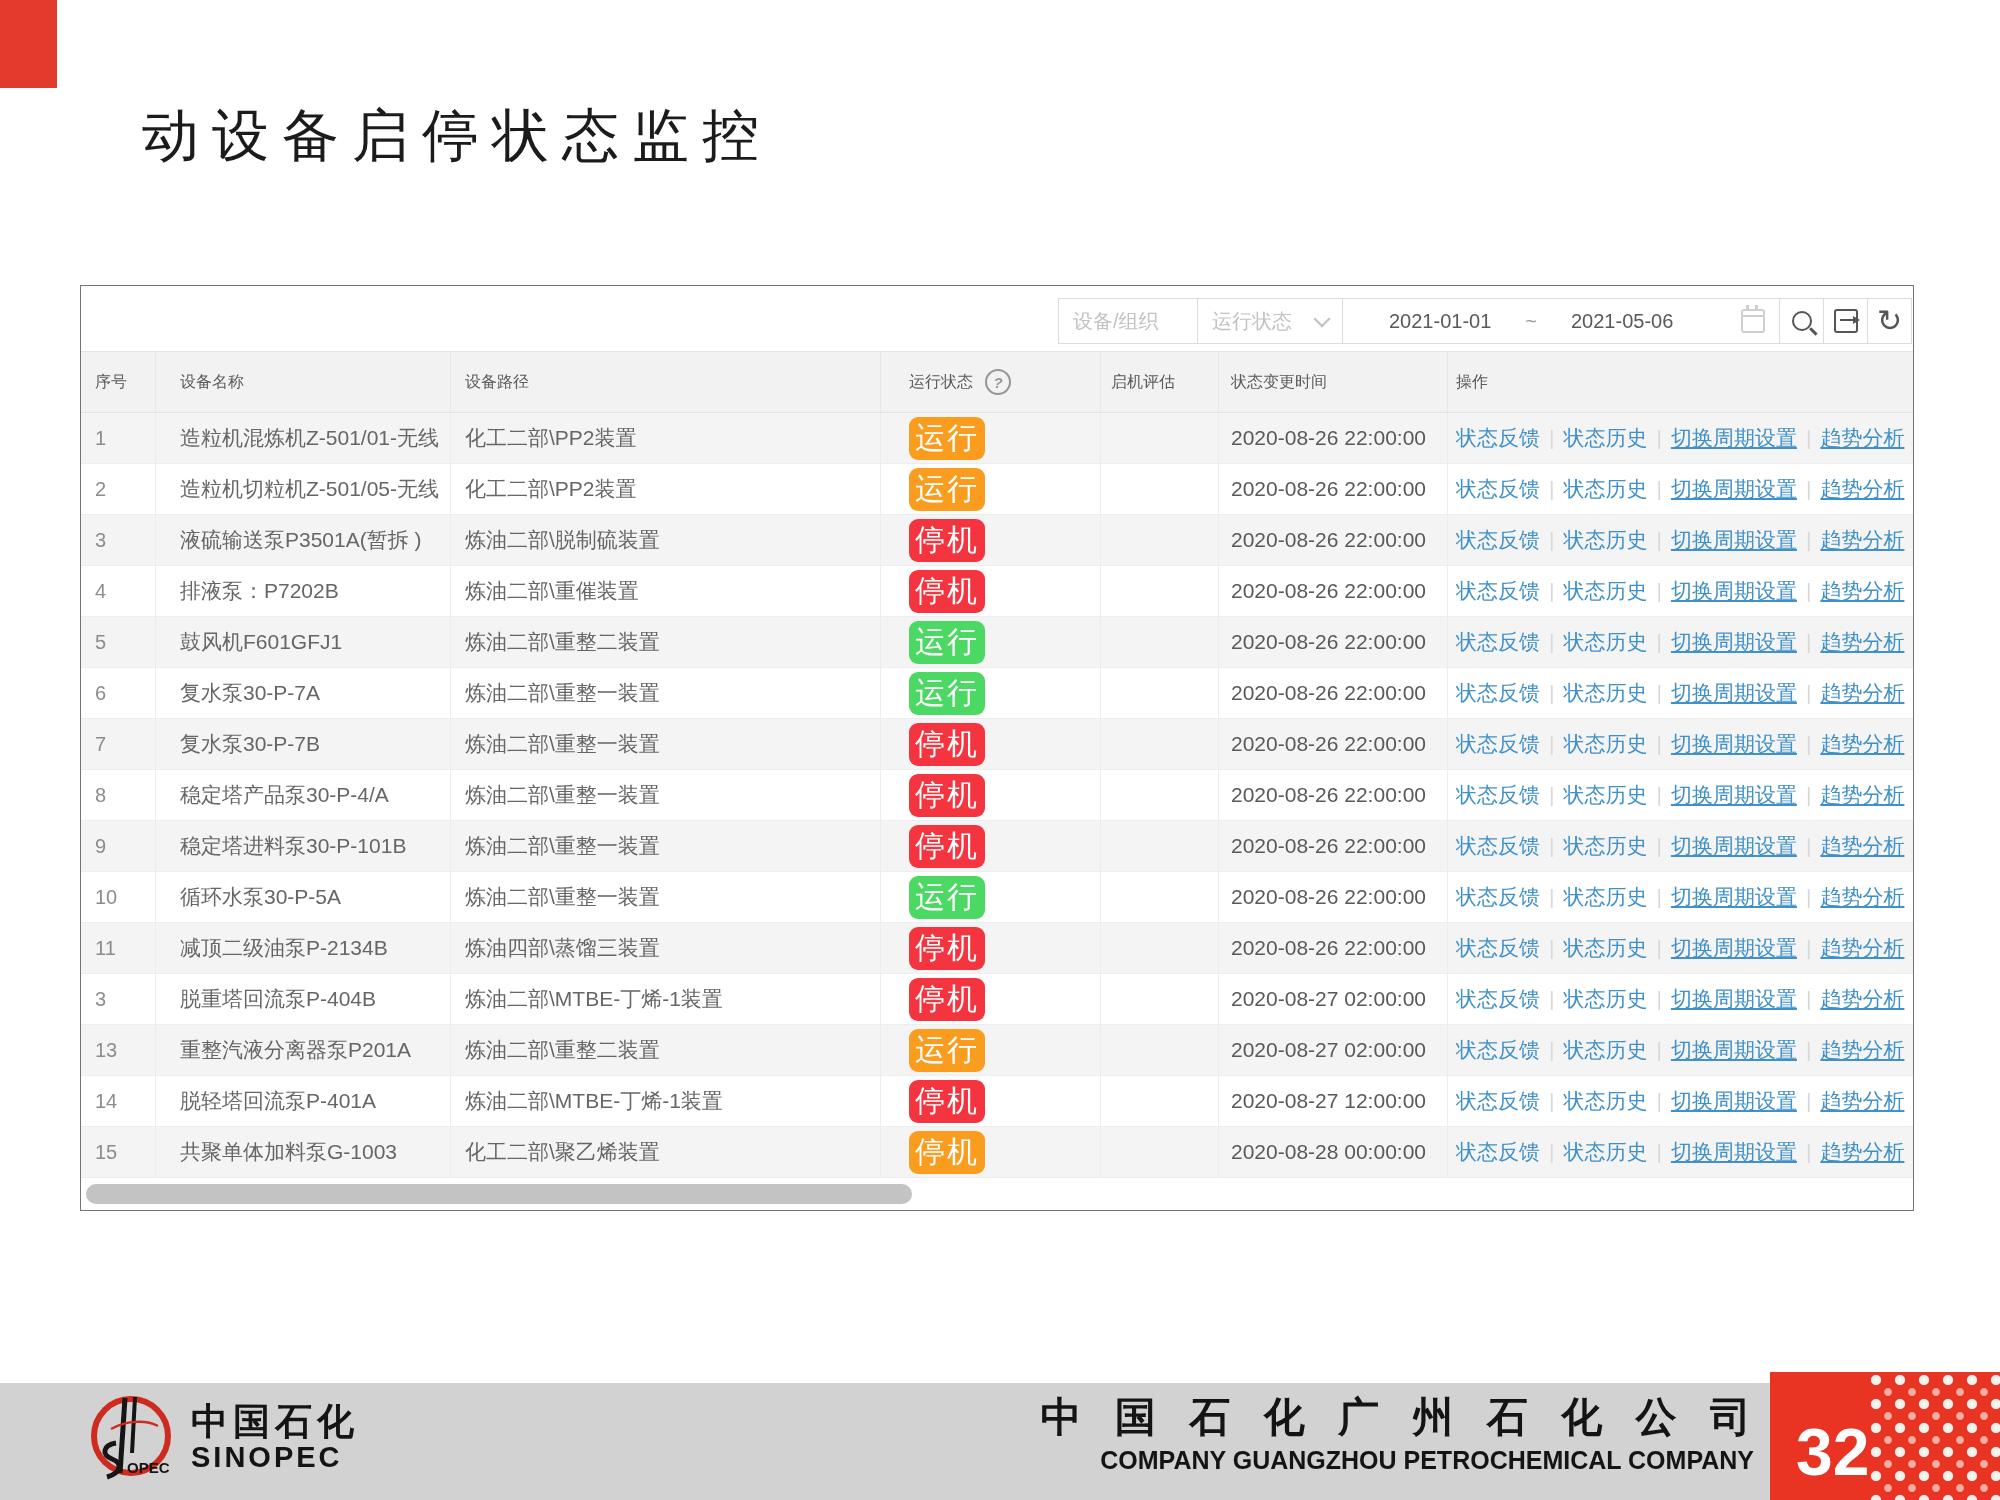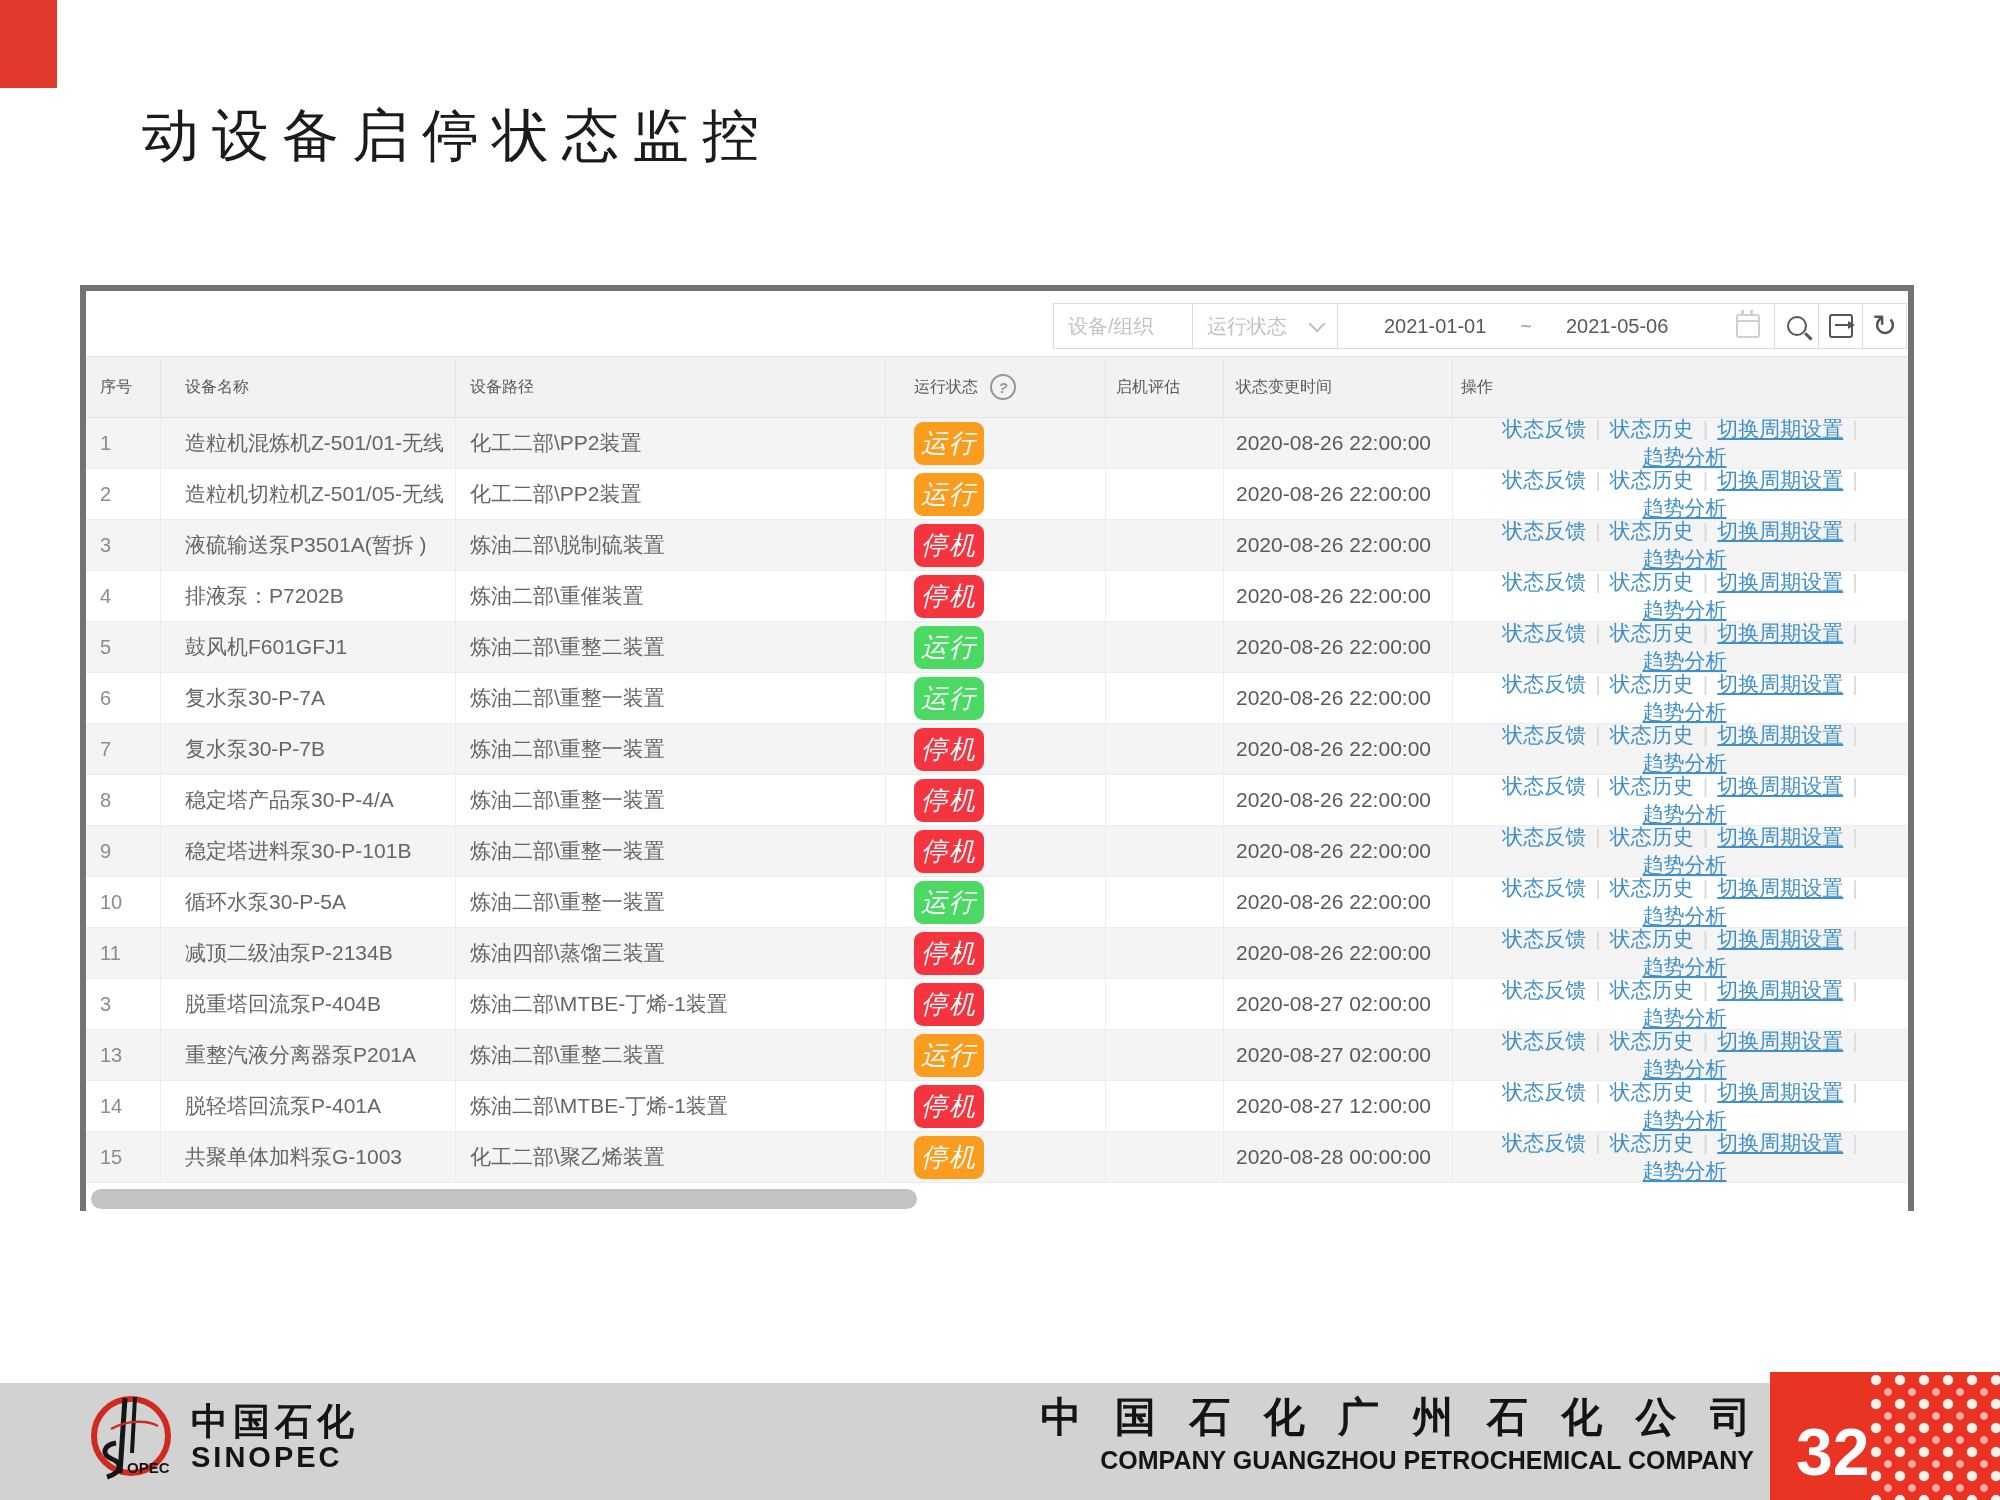--- a/index.html
+++ b/index.html
@@ -5,21 +5,21 @@
   html,body{margin:0;padding:0;background:#fff;}
   .slide{position:relative;width:2000px;height:1500px;background:#fff;overflow:hidden;
          font-family:"Liberation Sans","DejaVu Sans",sans-serif;}
   
   .corner{position:absolute;left:0;top:0;width:57px;height:88px;background:var(--accent,#e23a2c);}
   
   .title{position:absolute;left:142px;top:98px;font-family:"DejaVu Serif","Liberation Serif",serif;
          font-size:57px;letter-spacing:13px;color:#1b1b1b;white-space:nowrap;}
   
   .panel{position:absolute;left:80px;top:285px;width:1834px;height:926px;background:#fff;
-         border:6px solid #737373;box-sizing:border-box;text-align:center;}
+         border:1px solid #737373;box-sizing:border-box;}
   
   .filter-bar{position:absolute;top:12px;right:1px;height:46px;display:flex;align-items:stretch;font-size:20px;}
   .f-box{border:1px solid #dcdcdc;background:#fff;display:flex;align-items:center;margin-left:-1px;box-sizing:border-box;}
   .f-org{width:140px;padding-left:14px;color:#c2c2c2;}
   .f-status{width:146px;padding-left:14px;color:#c2c2c2;}
   .chev{width:10px;height:10px;border-right:2px solid #c0c0c0;border-bottom:2px solid #c0c0c0;
         transform:rotate(45deg);margin:0 14px 4px auto;}
   .f-dates{width:438px;color:#595959;}
   .f-dates .d1{margin-left:46px;}
   .f-dates .tilde{margin:0 34px;color:#9a9a9a;}
@@ -53,21 +53,21 @@
   
   .tbody{position:absolute;left:0;top:127px;width:100%;}
   .row{display:flex;height:51px;background:#fff;border-bottom:1px solid #ededed;box-sizing:border-box;
        font-size:21px;color:#666;}
   .row.alt{background:#f4f4f4;}
   .row .cell{border-right:1px solid #ededed;}
   .row .cell:last-child{border-right:none;}
   .row .c-no{color:#8c8c8c;font-size:20px;}
   .row .c-time{color:#595959;}
   .badge{min-width:70px;height:43px;border-radius:9px;display:flex;align-items:center;justify-content:center;
-         color:#fff;font-size:26px;letter-spacing:2px;box-sizing:border-box;padding:0 6px;font-style:italic;}
+         color:#fff;font-size:30px;letter-spacing:2px;box-sizing:border-box;padding:0 6px;}
   .badge-orange{background:var(--badge-orange,#fa9d1e);}
   .badge-red{background:var(--badge-red,#f4343f);}
   .badge-green{background:var(--badge-green,#4bd863);}
   .op-link{color:var(--link,#4090c9);text-decoration:none;cursor:pointer;white-space:nowrap;}
   .op-link.u{text-decoration:underline;}
   .op-sep{color:#d8d8d8;margin:0 9px;}
   
   .hscroll{position:absolute;left:0;top:892px;width:100%;height:32px;background:#fff;}
   .hthumb{position:absolute;left:5px;top:6px;width:826px;height:20px;border-radius:10px;background:#c3c3c3;cursor:grab;}
   

